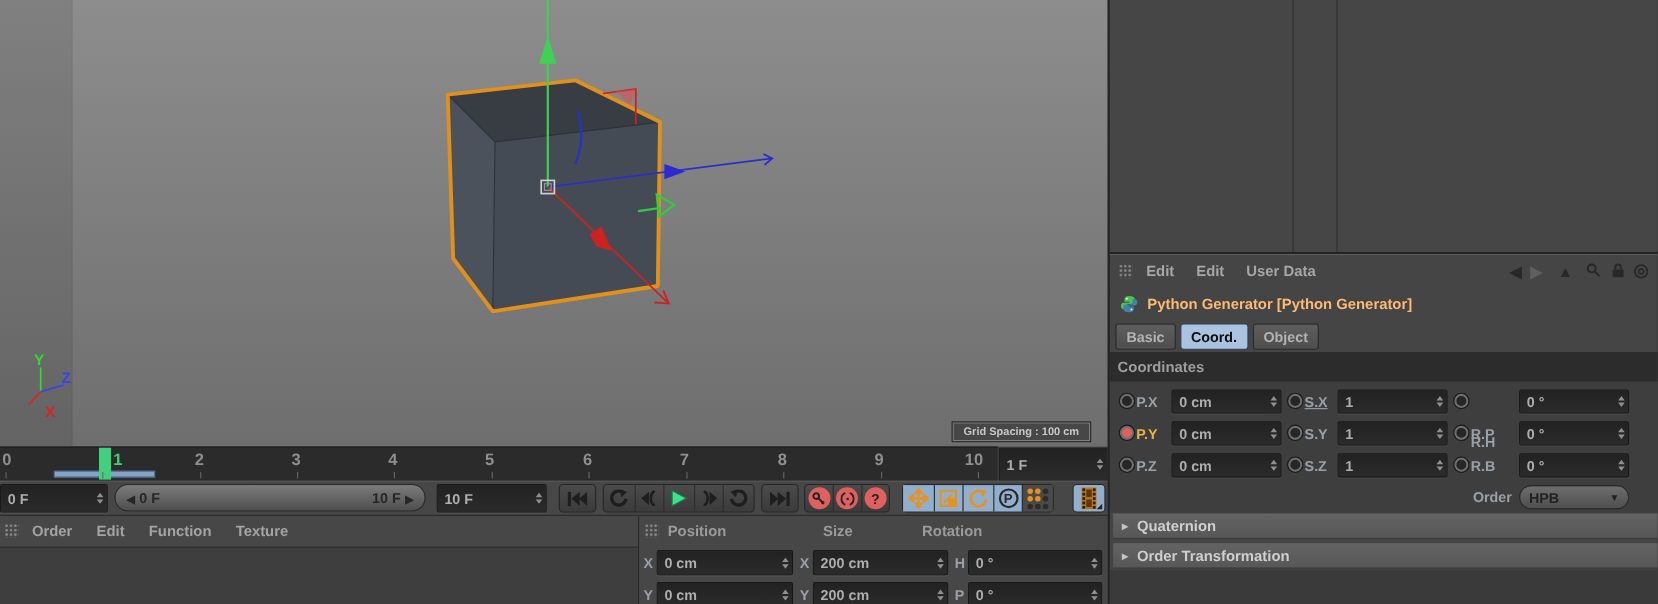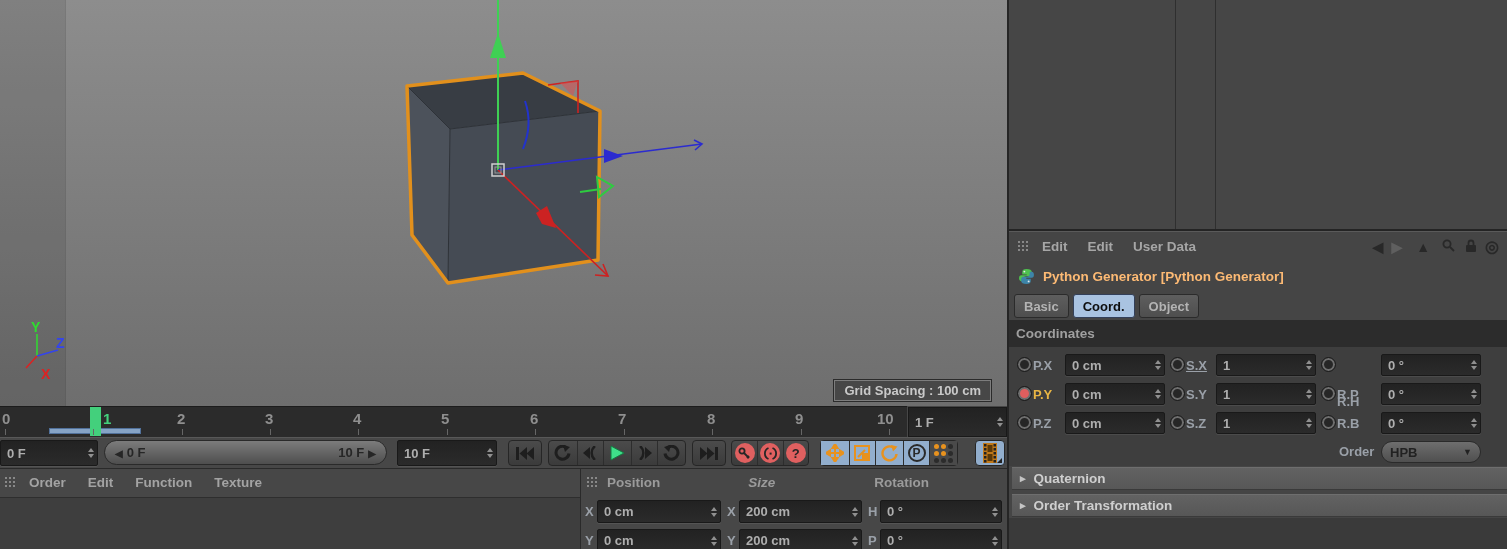--- a/index.html
+++ b/index.html
@@ -8,21 +8,21 @@
        -webkit-font-smoothing:antialiased;}
   .abs{position:absolute;}
 
   
   .viewport{position:absolute;left:0;top:0;width:1007px;height:406px;
             background:linear-gradient(#8d8d8d,#6e6e6e);}
   .vp-shade{position:absolute;left:0;top:0;width:65px;height:100%;
             background:rgba(0,0,0,0.09);border-right:1px solid rgba(0,0,0,0.05);}
   .grid-spacing{position:absolute;right:16px;bottom:5px;background:#474747;
             border:1px solid #7d7d7d;outline:1px solid #2b2b2b;color:#c9c9c9;
-            font-size:13px;padding:2px 9px;white-space:nowrap;}
+            font-size:10px;padding:2px 9px;white-space:nowrap;}
 
   
   .ruler{position:absolute;left:0;top:406px;width:907px;height:31px;background:#2b2b2b;
          border-top:1px solid #1c1c1c;}
   .ruler-num{position:absolute;top:3px;font-size:15px;color:#8f8f8f;}
   .ruler-num.current{color:#43d07c;}
   .tick{position:absolute;top:22px;width:1px;height:6px;background:#666;}
   .preview-range{position:absolute;left:49px;top:21px;width:90px;height:4px;
          background:#86a4c6;border:1px solid #51719b;}
   .playhead{position:absolute;left:90px;top:0;width:11px;height:29px;background:#43d07c;}
@@ -366,21 +366,21 @@
       <span class="menu-item">Function</span>
       <span class="menu-item">Texture</span>
     </div>
     <div class="mat-empty"></div>
     <div class="vdiv" style="left:580px;height:81px;"></div>
 
     <div class="abs" style="left:581px;top:0;width:426px;height:81px;">
       <div class="abs" style="left:0;top:0;width:426px;height:27px;display:flex;align-items:center;">
         <span class="grip" style="margin:0 8px 0 5px;"></span>
         <span class="cm-hdr" style="margin-right:88px;">Position</span>
-        <span class="cm-hdr" style="margin-right:99px;font-style:italic;">Size</span>
+        <span class="cm-hdr" style="margin-right:63px;">Size</span>
         <span class="cm-hdr">Rotation</span>
       </div>
 
       <span class="cm-label abs" style="left:4px;top:35px;">X</span>
       <div class="fld abs" style="left:16px;top:31px;width:124px;height:23px;">
         <span class="val">0 cm</span>
         <span class="spin">
             <i class="up"></i>
             <i class="dn"></i>
           </span>

